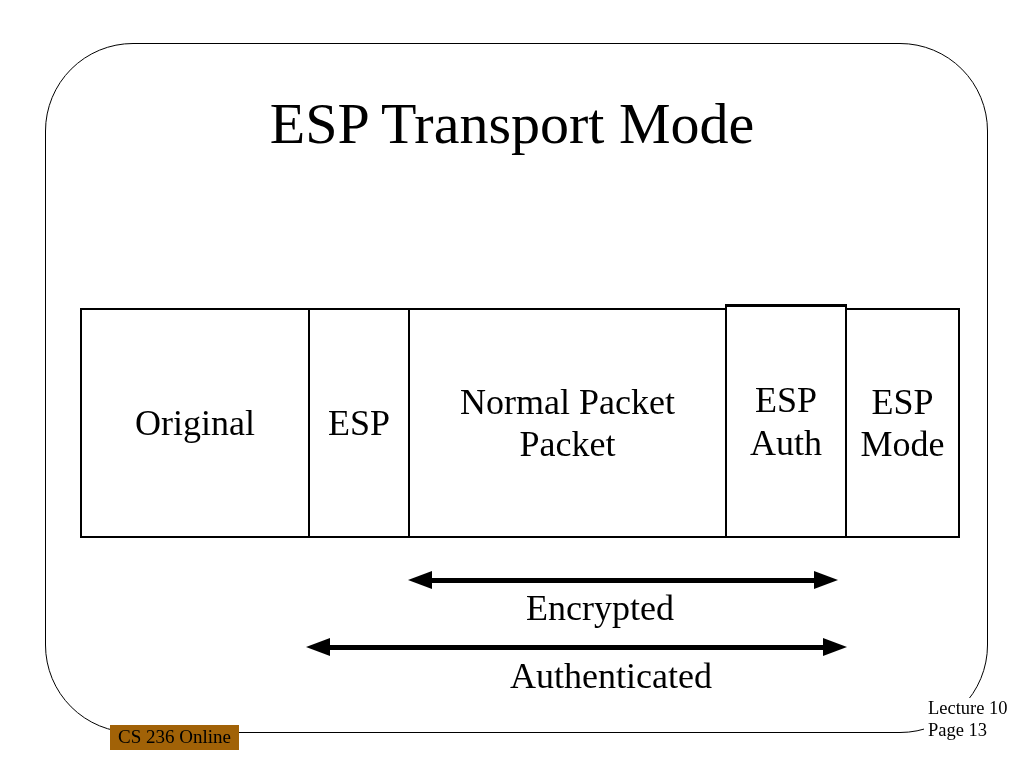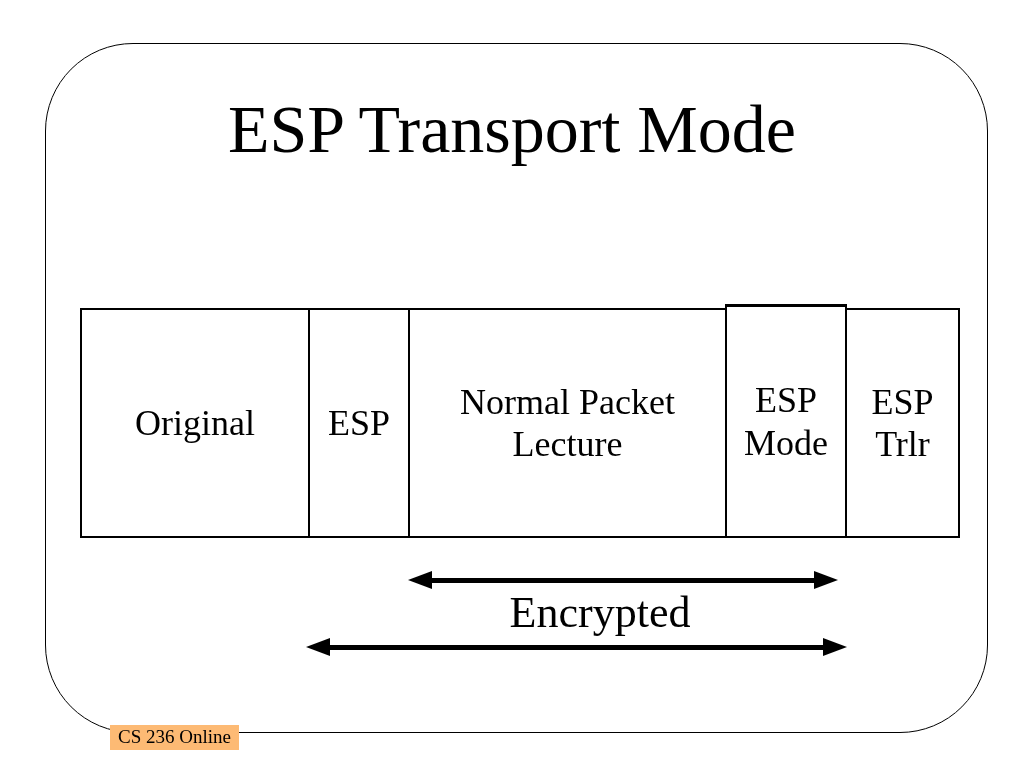--- a/index.html
+++ b/index.html
@@ -27,21 +27,21 @@
     border-radius: 88px;
     box-sizing: border-box;
   }
   .title {
     position: absolute;
     left: 0;
     top: 94px;
     width: 100%;
     margin: 0;
     text-align: center;
-    font-size: 68px;
+    font-size: 58px;
     font-weight: normal;
     line-height: 1.05;
     white-space: nowrap;
   }
   
   .field {
     position: absolute;
     box-sizing: border-box;
     border: 2px solid #000000;
     background: #ffffff;
@@ -81,33 +81,33 @@
   }
   .arrow .head-right {
     width: 0; height: 0;
     border-top: 9px solid transparent;
     border-bottom: 9px solid transparent;
     border-left: 24px solid #000000;
   }
   .span-label {
     position: absolute;
     transform: translateX(-50%);
-    font-size: 44px;
+    font-size: 36px;
     line-height: 1.1;
     white-space: nowrap;
   }
   .label-encrypted     { left: 600px; top: 589px; }
   .label-authenticated { left: 611px; top: 657px; }
   
   .footer-left {
     position: absolute;
     left: 110px;
     top: 725px;
     padding: 2px 8px;
-    background: #fdba74;
+    background: #a16207;
     font-size: 19px;
     line-height: 1.1;
     white-space: nowrap;
     z-index: 3;
   }
   .footer-right {
     position: absolute;
     left: 924px;
     top: 698px;
     padding: 0 4px 4px 4px;
@@ -130,41 +130,46 @@
 
   <div>
     <div class="field f-original">
       <span>Original</span>
     </div>
     <div class="field f-esp-hdr">
       <span>ESP</span>
     </div>
     <div class="field f-payload">
       <span>Normal Packet</span>
-      <span>Lecture</span>
+      <span>Packet</span>
     </div>
     <div class="field f-esp-trlr">
       <span>ESP</span>
-      <span>Mode</span>
+      <span>Auth</span>
     </div>
     <div class="field f-esp-auth">
       <span>ESP</span>
-      <span>Trlr</span>
+      <span>Mode</span>
     </div>
   </div>
 
   <div class="arrow arrow-encrypted">
     <span class="head-left"></span>
     <span class="shaft"></span>
     <span class="head-right"></span>
   </div>
   <div class="span-label label-encrypted">Encrypted</div>
 
   <div class="arrow arrow-authenticated">
     <span class="head-left"></span>
     <span class="shaft"></span>
     <span class="head-right"></span>
   </div>
+  <div class="span-label label-authenticated">Authenticated</div>
 
   <div class="footer-left">CS 236 Online</div>
 
+  <div class="footer-right">
+    <span>Lecture 10</span>
+    <span>Page 13</span>
+  </div>
 
 </div>
 
 </body></html>

